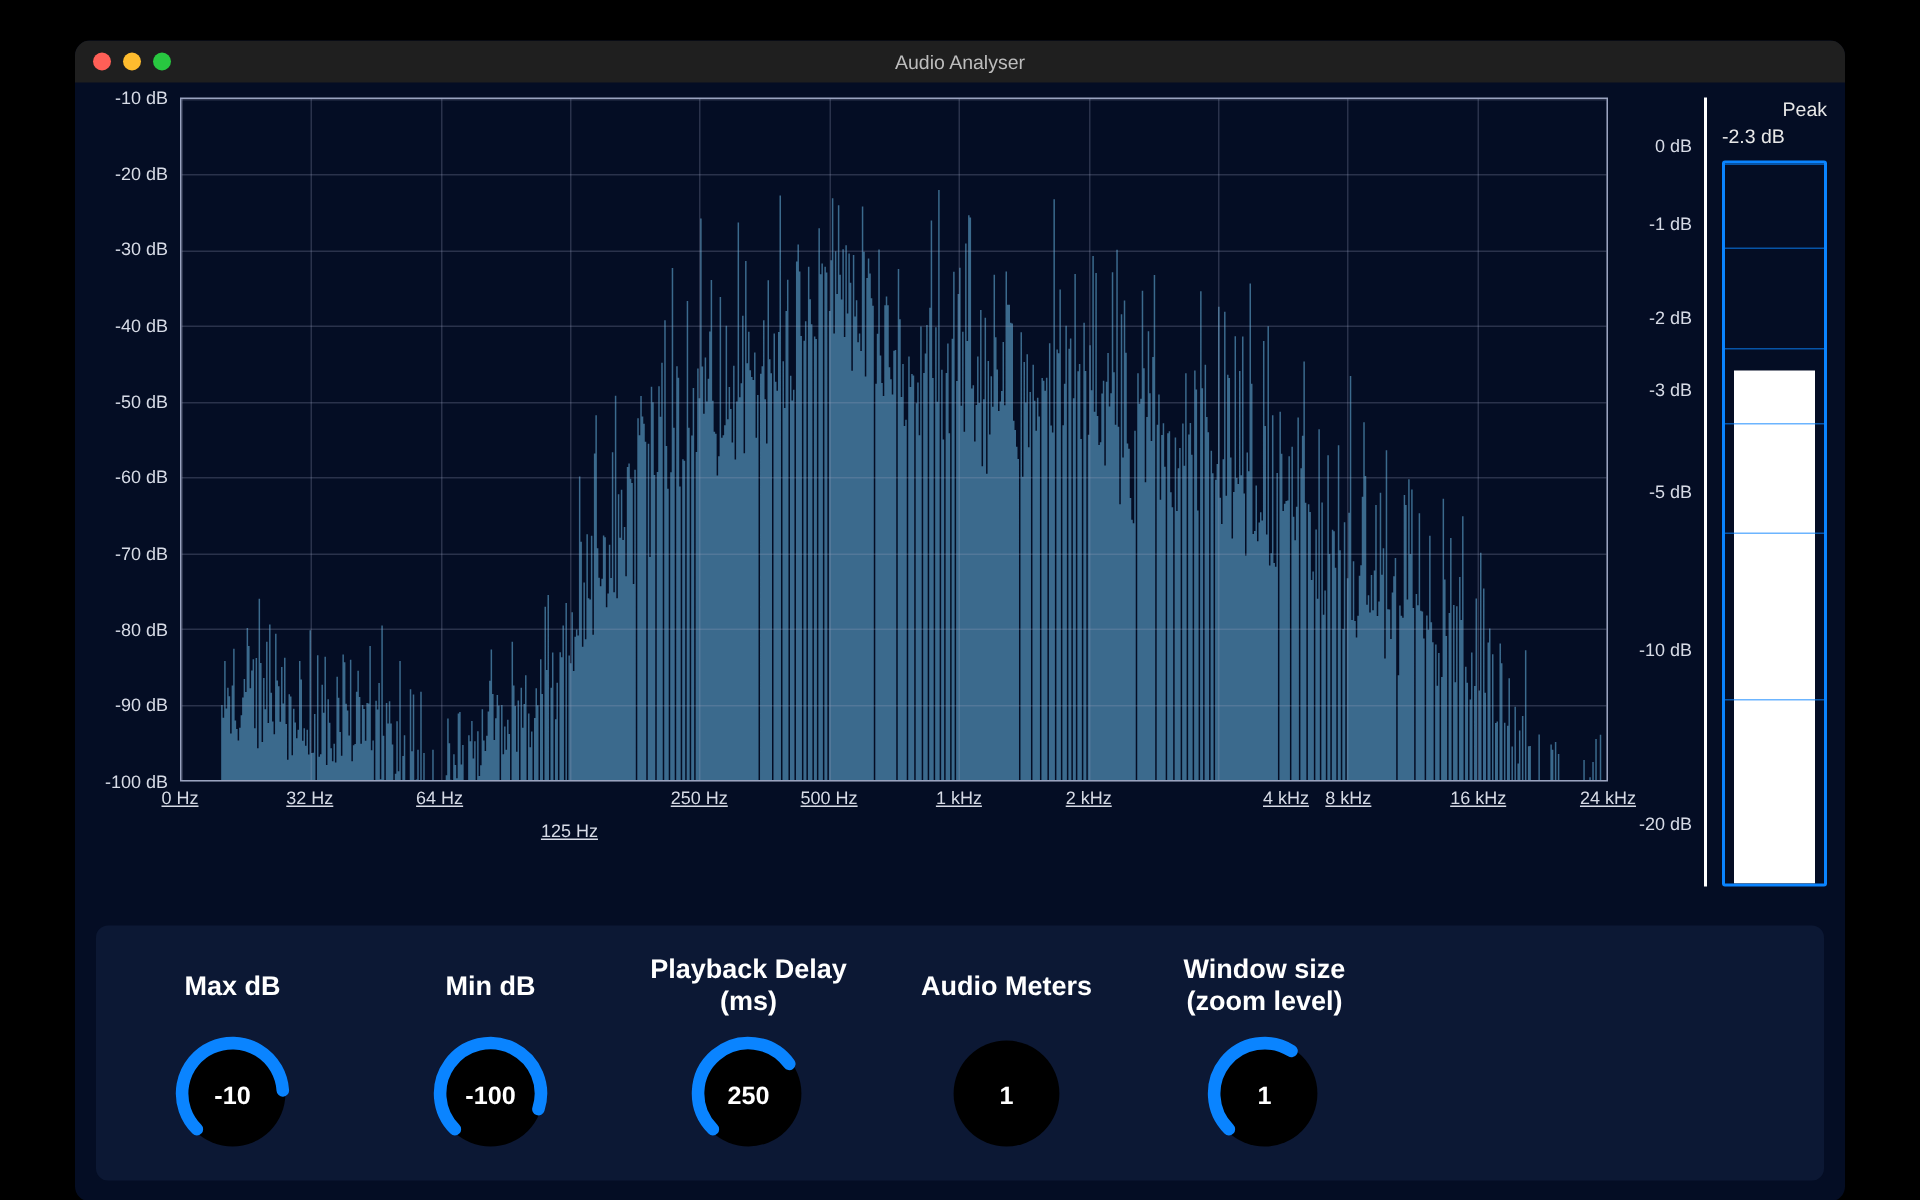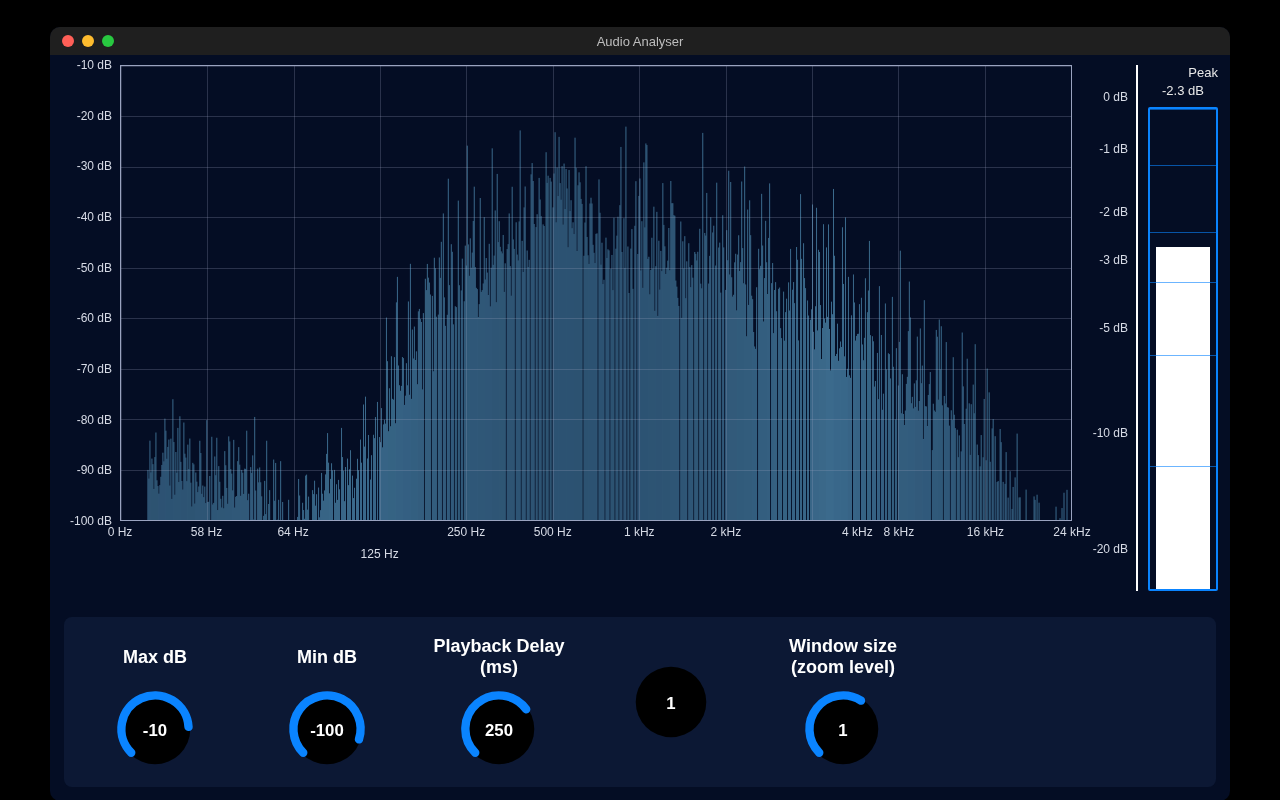--- a/index.html
+++ b/index.html
@@ -103,20 +103,21 @@
     color: #d7dbe6;
     white-space: nowrap;
   }
   .xlab {
     position: absolute;
     top: 4px;
     transform: translateX(-50%);
     font-size: 12px;
     color: #d7dbe6;
     white-space: nowrap;
+    text-decoration: underline;
   }
   svg.spec-svg {
     position: absolute;
     left: 0; top: 0; width: 100%; height: 100%;
   }
   
   .meter-wrap {
     position: absolute;
     right: 12px;
     top: 10px;
@@ -151,21 +152,20 @@
     top: 0;
     bottom: 0;
   }
   .meter-head {
     text-align: right;
     font-size: 13px;
     color: #e8e8e8;
     height: 18px;
   }
   .meter-peakval {
-    text-align: center;
     font-size: 13px;
     color: #e8e8e8;
     border-bottom: 3px solid #0ea5e9;
     padding-bottom: 14px;
   }
   .meter-box {
     position: absolute;
     left: 0; right: 0;
     top: 42px; bottom: 0;
     border: 2px solid #0a84ff;
@@ -278,21 +278,21 @@
             <div class="grid-v" style="left: 45.4545%;"></div>
             <div class="grid-v" style="left: 54.5455%;"></div>
             <div class="grid-v" style="left: 63.6364%;"></div>
             <div class="grid-v" style="left: 72.7273%;"></div>
             <div class="grid-v" style="left: 81.8182%;"></div>
             <div class="grid-v" style="left: 90.9091%;"></div>
             <div class="grid-v" style="left: 100%;"></div>
           </div>
         <div class="spectrum-xaxis" id="spec-xaxis">
             <div class="xlab" style="left: 0%;">0 Hz</div>
-            <div class="xlab" style="left: 9.09091%;">58 Hz</div>
+            <div class="xlab" style="left: 9.09091%;">32 Hz</div>
             <div class="xlab" style="left: 18.1818%;">64 Hz</div>
             <div class="xlab" style="left: 27.2727%; margin-top: 22px;">125 Hz</div>
             <div class="xlab" style="left: 36.3636%;">250 Hz</div>
             <div class="xlab" style="left: 45.4545%;">500 Hz</div>
             <div class="xlab" style="left: 54.5455%;">1 kHz</div>
             <div class="xlab" style="left: 63.6364%;">2 kHz</div>
             <div class="xlab" style="left: 72.7273%; margin-left: 45px;">4 kHz</div>
             <div class="xlab" style="left: 81.8182%; text-align: center;">8 kHz</div>
             <div class="xlab" style="left: 90.9091%;">16 kHz</div>
             <div class="xlab" style="left: 100%;">24 kHz</div>
@@ -347,20 +347,21 @@
         </div>
         <div class="knob-group">
           <div class="knob-label">Playback Delay (ms)</div>
           <svg class="knob-svg" viewBox="0 0 100 100">
             <circle cx="50" cy="50" r="42" fill="#000"></circle>
             <path d="M 21.72 78.28 A 40 40 0 1 1 82.36 26.49" stroke="#0a84ff" stroke-width="10" stroke-linecap="round" fill="none"></path>
             <text x="50" y="52" class="knob-val">250</text>
           </svg>
         </div>
         <div class="knob-group">
+          <div class="knob-label">Audio Meters</div>
           <svg class="knob-svg" viewBox="0 0 100 100">
             <circle cx="50" cy="50" r="42" fill="#000"></circle>
             <text x="50" y="52" class="knob-val">1</text>
           </svg>
         </div>
         <div class="knob-group">
           <div class="knob-label">Window size (zoom level)</div>
           <svg class="knob-svg" viewBox="0 0 100 100">
             <circle cx="50" cy="50" r="42" fill="#000"></circle>
             <path d="M 21.72 78.28 A 40 40 0 0 1 71.43 16.23" stroke="#0a84ff" stroke-width="10" stroke-linecap="round" fill="none"></path>

